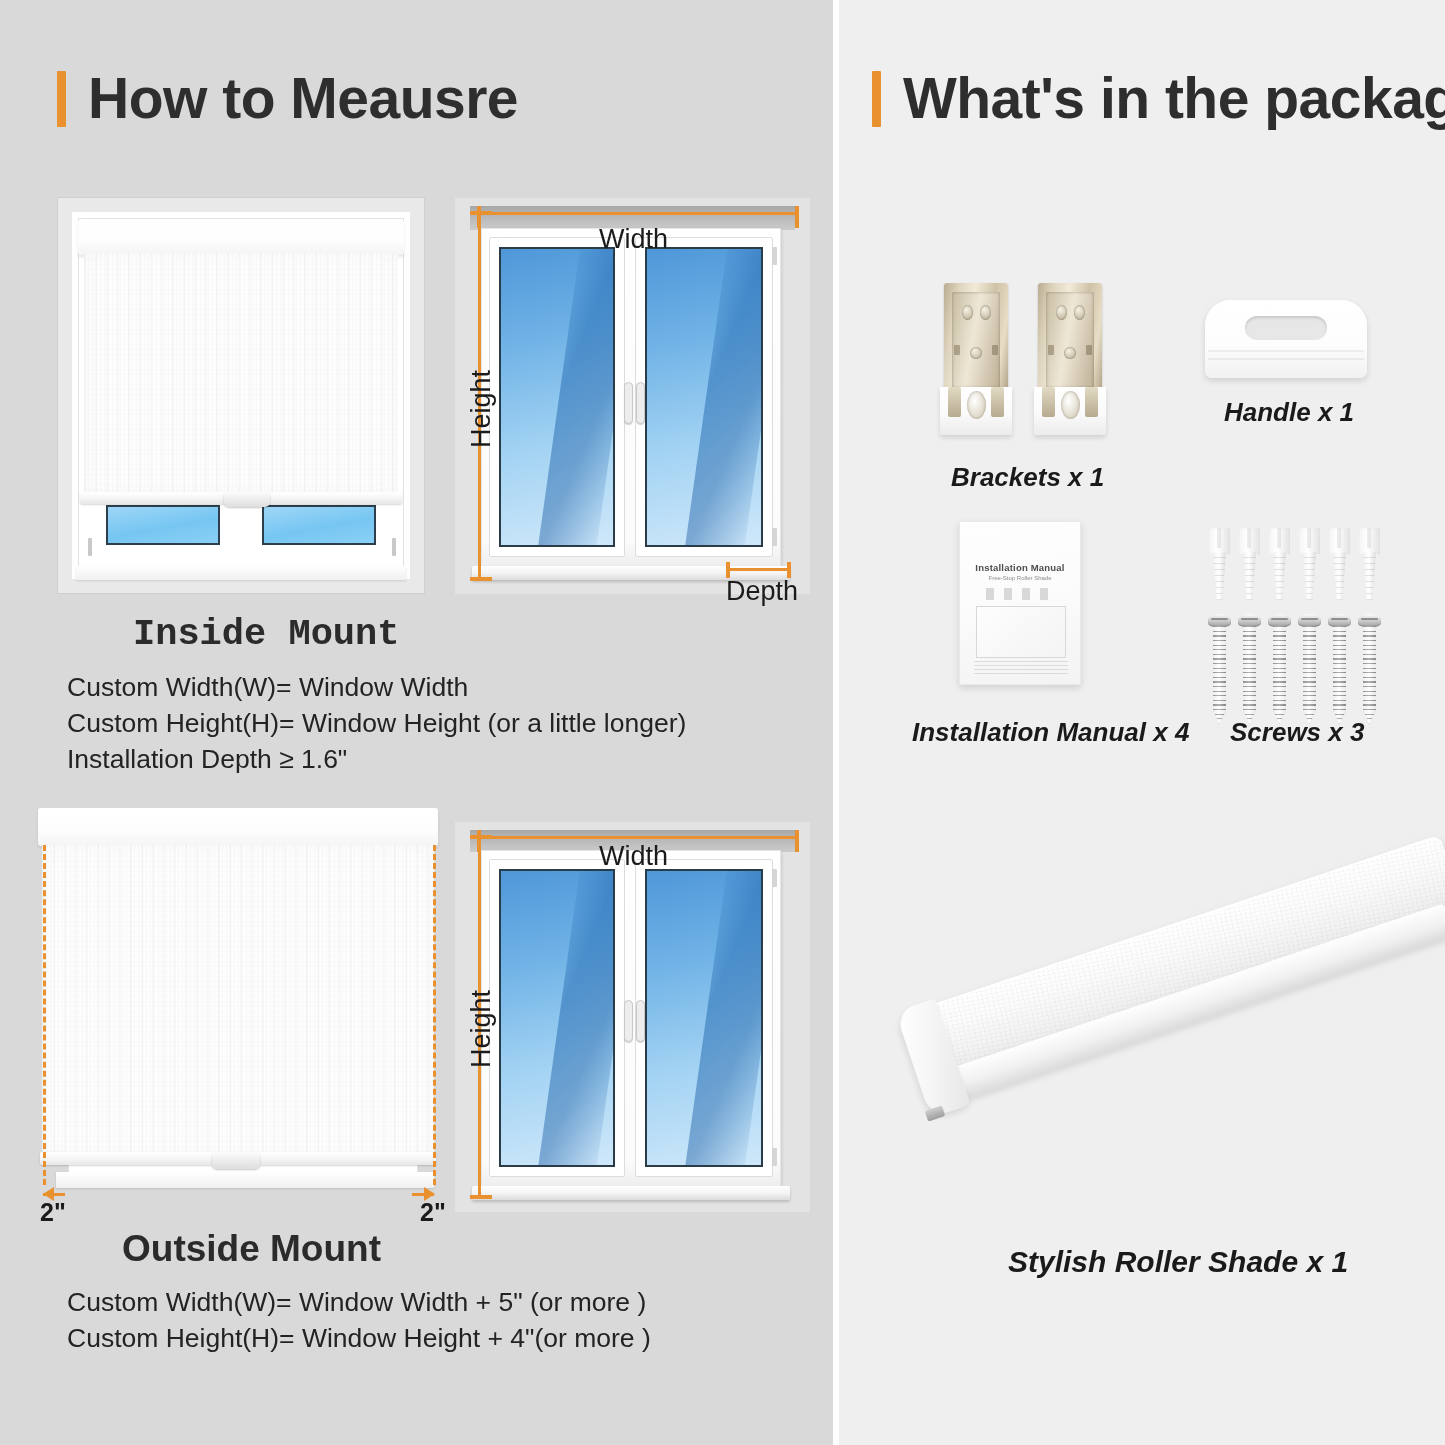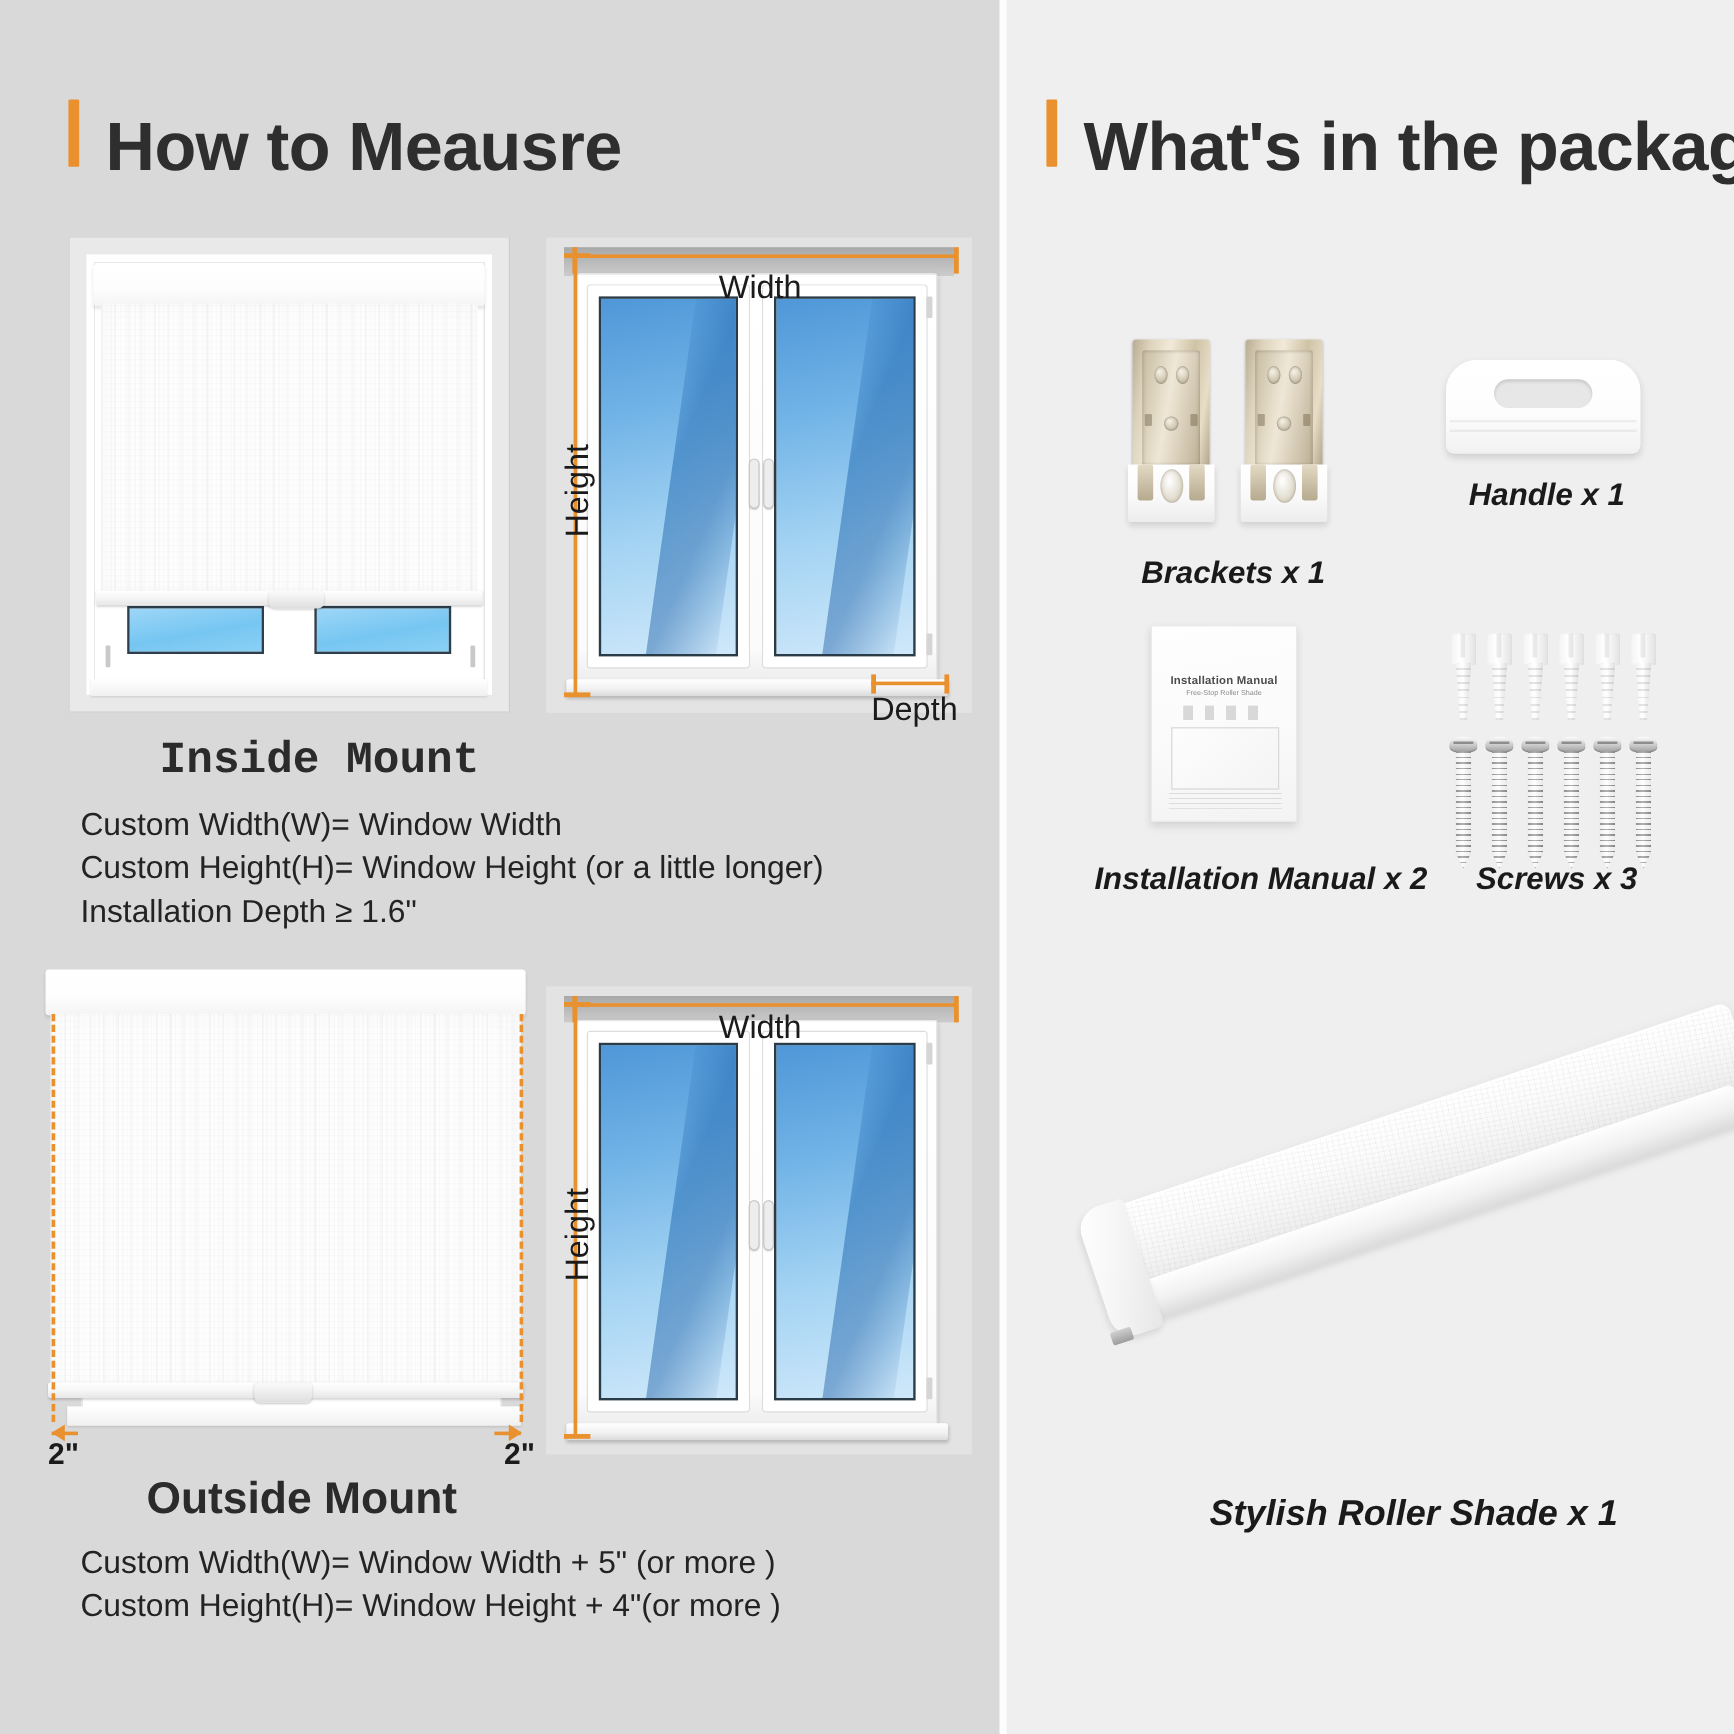--- a/index.html
+++ b/index.html
@@ -15,21 +15,21 @@
   
   .panel-left  { position:absolute; left:0;    top:0; width:833px; height:1445px; background:#d9d9d9; }
   .panel-div   { position:absolute; left:833px;top:0; width:6px;   height:1445px; background:#fdfdfd; }
   .panel-right { position:absolute; left:839px;top:0; width:606px; height:1445px; background:#f0eff0; }
 
   
   .heading { position:absolute; display:flex; align-items:center; gap:22px; }
   .heading .bar { width:9px; height:56px; background:#e8912e; border-radius:1px; }
   .heading .txt {
     font-size:57px; font-weight:bold; color:#2e2e2e;
-    letter-spacing:-0.5px; line-height:1; white-space:nowrap;margin-top:25px;
+    letter-spacing:-0.5px; line-height:1; white-space:nowrap;
   }
   #h-left  { left:57px;  top:70px; }
   #h-right { left:872px; top:70px; }
 
   
   .mount-title {
     position:absolute; font-size:37px; font-weight:bold; color:#2b2b2b;
     white-space:nowrap;
   }
   .spec-line {
@@ -466,21 +466,21 @@
   </div>
 
   <div>
     <div class="manual">
       <div class="m-title">Installation Manual</div>
       <div class="m-sub">Free-Stop Roller Shade</div>
       <div class="m-icons"></div>
       <div class="m-box"></div>
       <div class="m-foot"></div>
     </div>
-    <div class="pkg-label" style="left:912px; top:717px;">Installation Manual x 2</div>
+    <div class="pkg-label" style="left:912px; top:717px;">Installation Manual x 4</div>
   </div>
 
   <div>
     <div class="anchor" style="left:1209px; top:528px;">
         <div class="head"></div>
         <div class="body"></div>
       </div>
     <div class="anchor" style="left:1239px; top:528px;">
         <div class="head"></div>
         <div class="body"></div>

